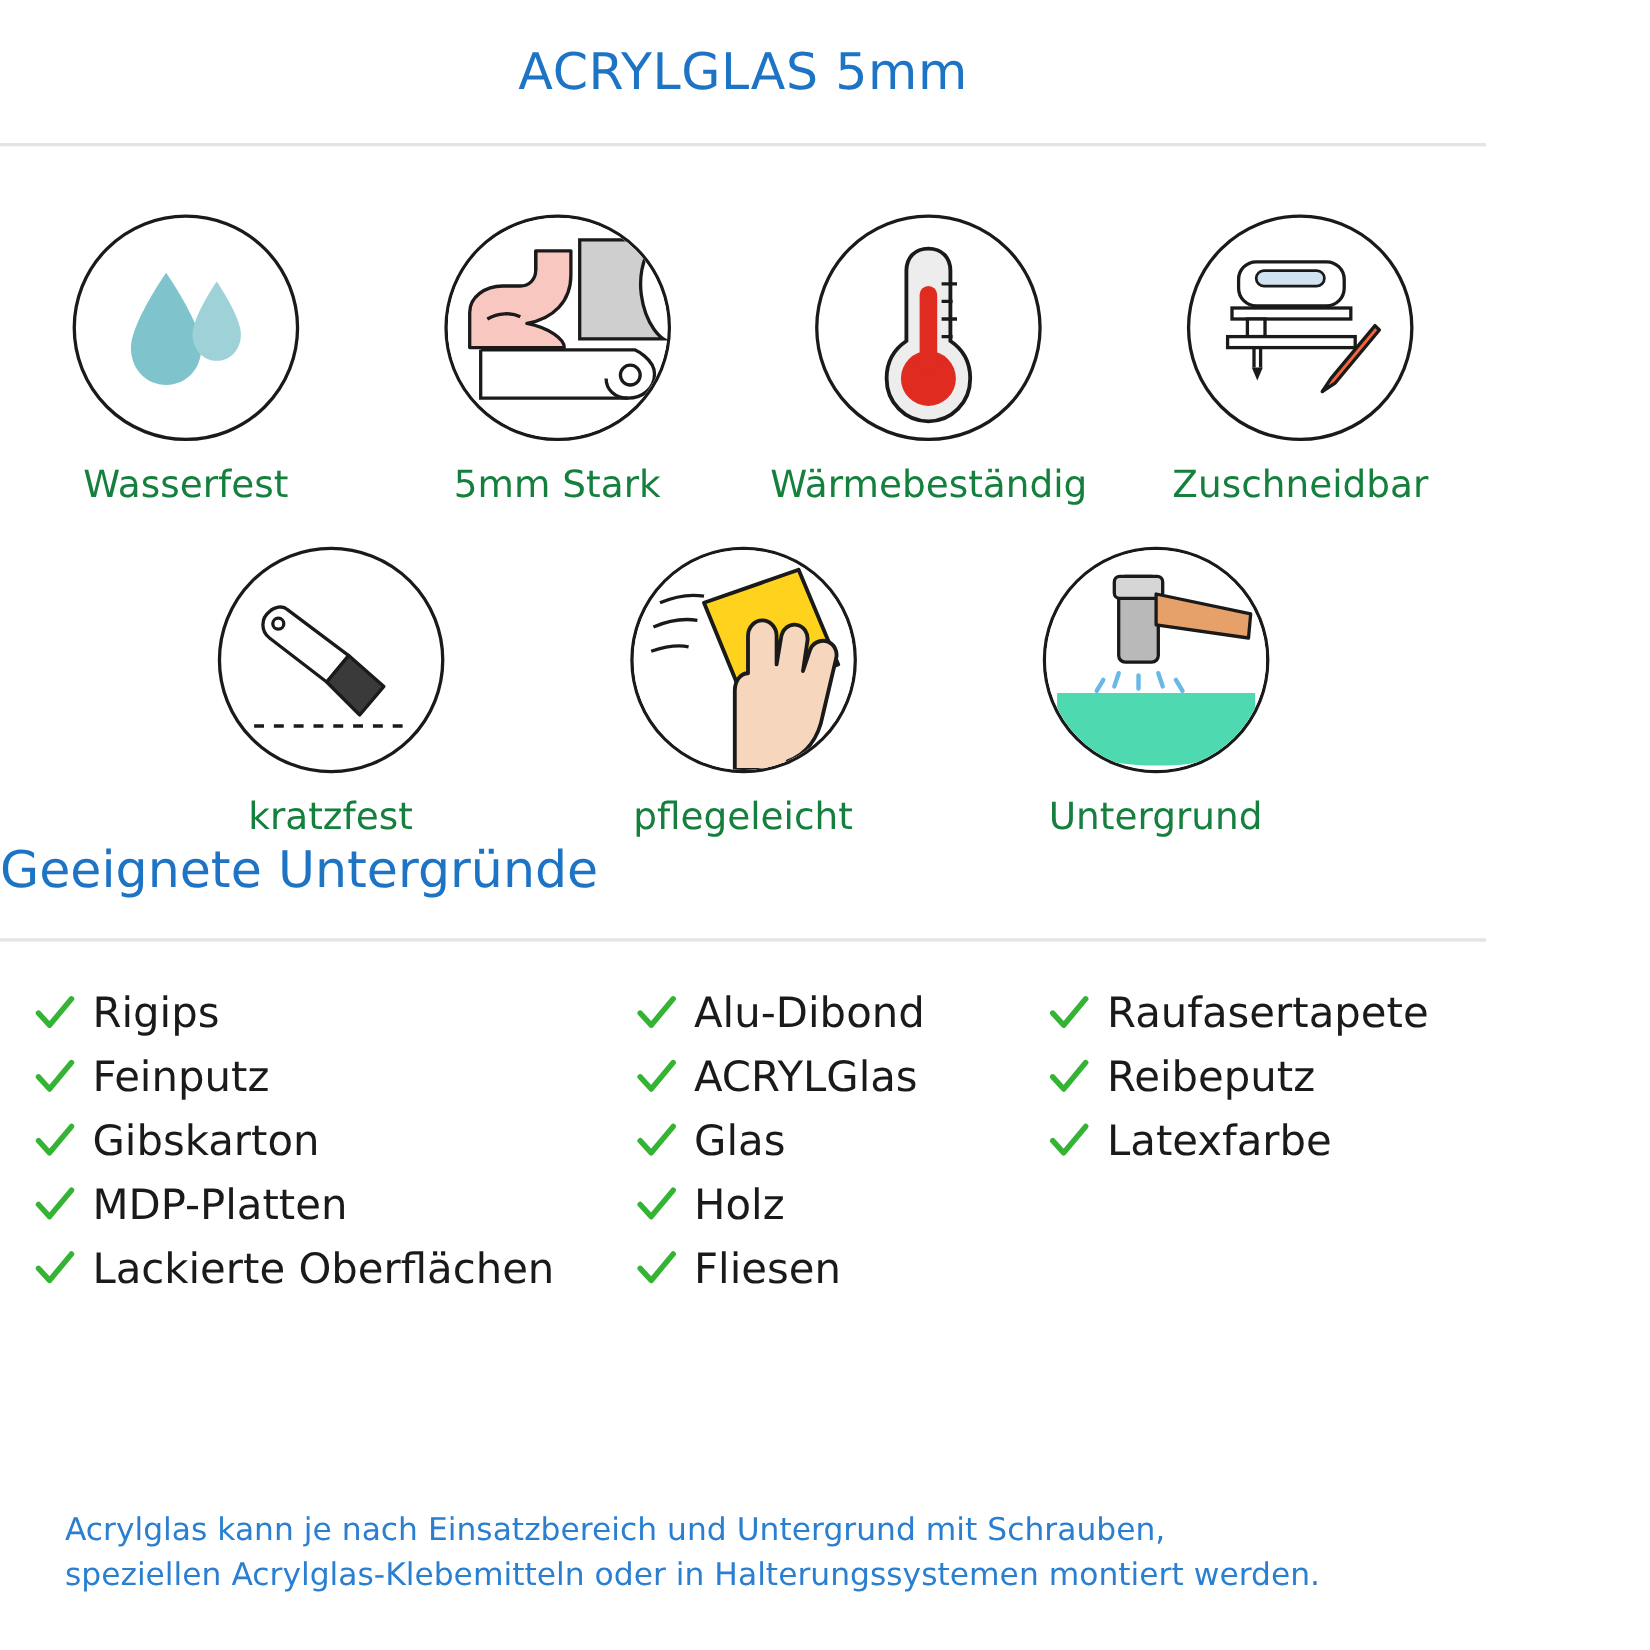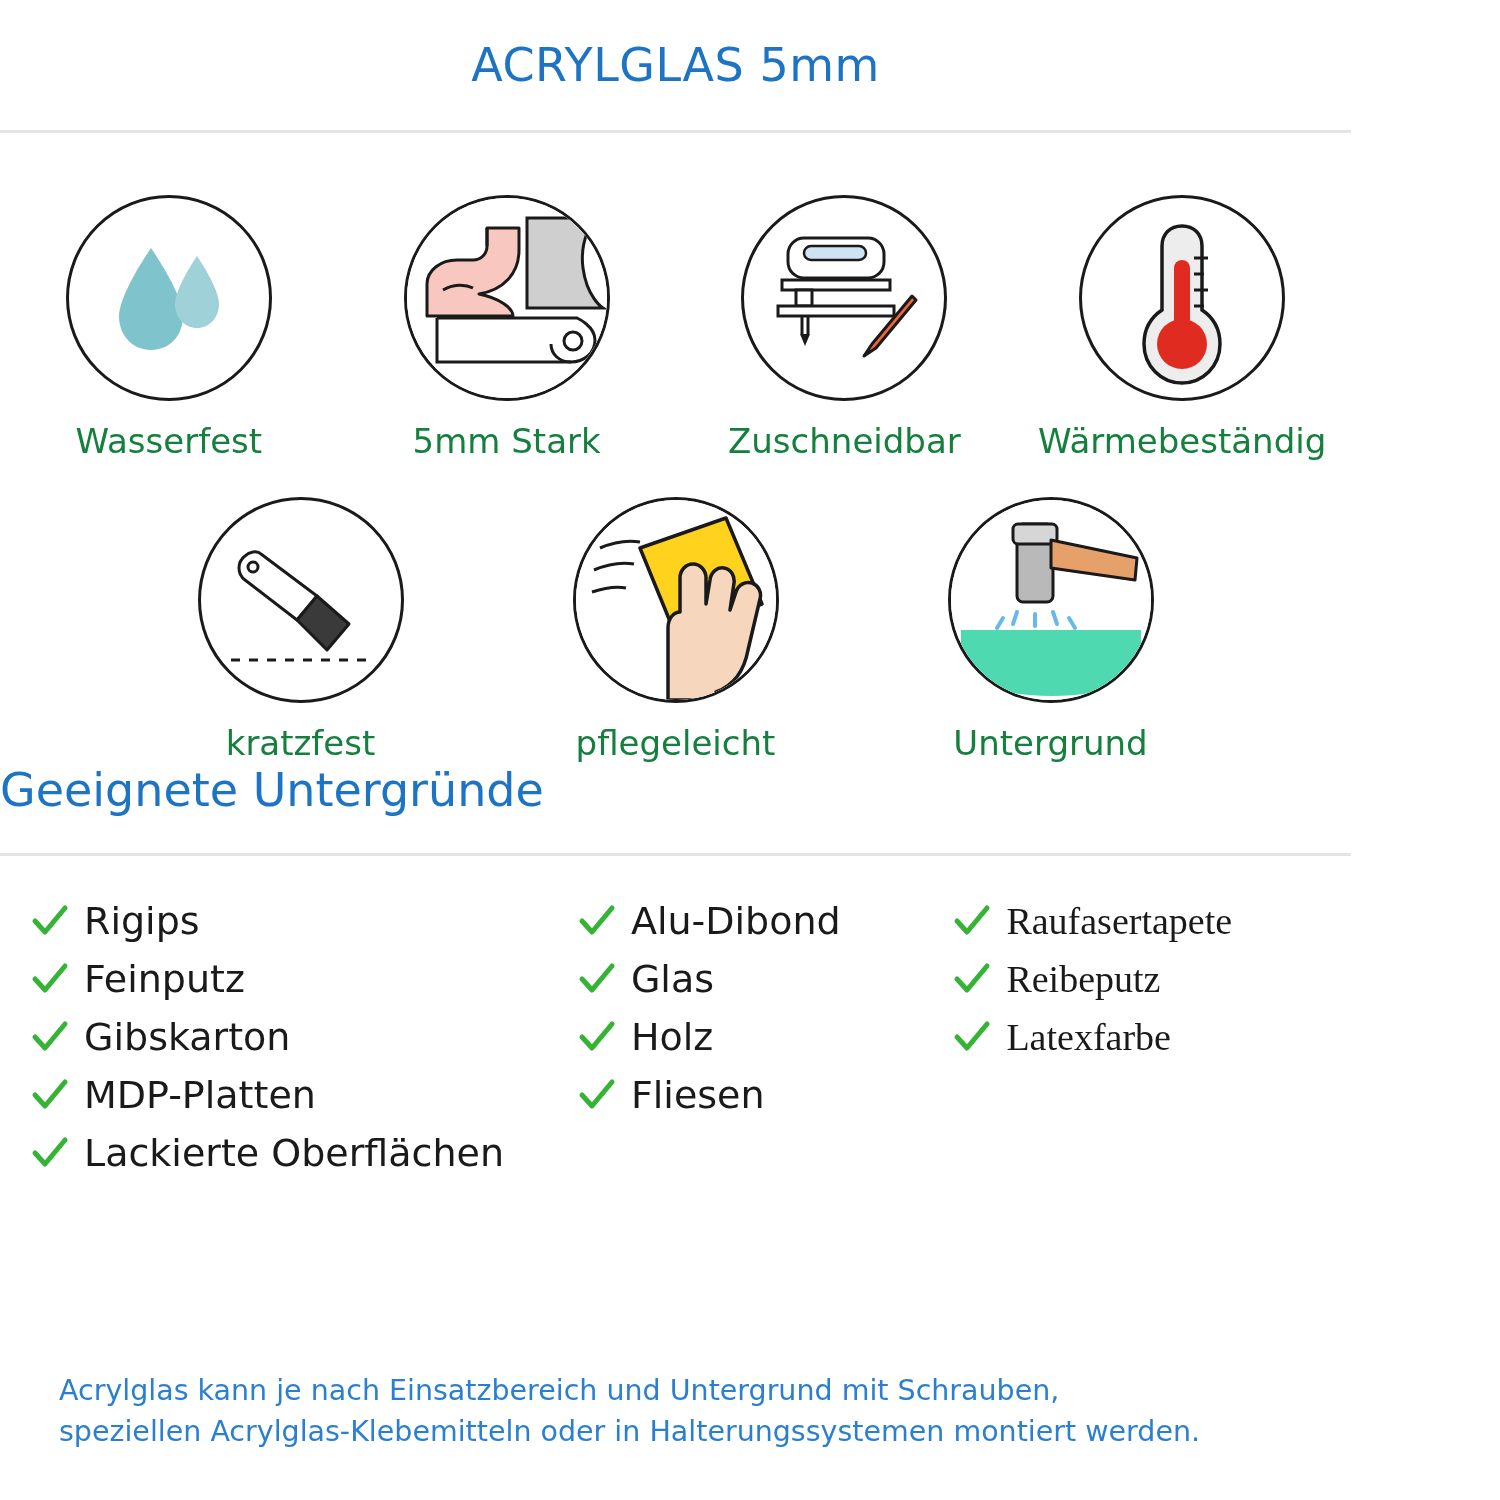--- a/index.html
+++ b/index.html
@@ -90,21 +90,21 @@
   
   .substrates {
     display: flex;
     padding: 36px 30px 0 30px;
     justify-content: flex-start;
     gap: 24px;
   }
   .sub-col { }
   .sub-col.col-1 { width: 610px; }
   .sub-col.col-2 { width: 410px; }
-  .sub-col.col-3 { width: 430px; font-family: Liberation Serif, serif; }
+  .sub-col.col-3 { width: 430px; }
   .sub-item {
     display: flex;
     align-items: center;
     height: 58px;
   }
   .check {
     width: 40px;
     height: 40px;
     margin-right: 14px;
     flex: 0 0 auto;
@@ -165,51 +165,51 @@
             <path d="M80 30 L80 48" stroke="#1a1a1a" stroke-width="3" fill="none"></path>
             <path d="M36 92 C46 86 58 86 66 90" stroke="#1a1a1a" stroke-width="3" fill="none"></path>
           </svg>
         </div>
         <div class="feature-label">5mm Stark</div>
       </div>
 
       <div class="feature">
         <div class="circle">
           <svg width="200" height="200" viewBox="0 0 200 200">
+            <path d="M100 28 C88 28 80 36 80 48 L80 112 C68 120 62 132 62 146 C62 168 79 185 100 185 C121 185 138 168 138 146 C138 132 132 120 120 112 L120 48 C120 36 112 28 100 28 Z" fill="#ededed" stroke="#1a1a1a" stroke-width="3.5"></path>
+            <circle cx="100" cy="146" r="25" fill="#e02b20"></circle>
+            <rect x="92" y="62" width="16" height="78" rx="8" fill="#e02b20"></rect>
+            <line x1="112" y1="60" x2="126" y2="60" stroke="#1a1a1a" stroke-width="3"></line>
+            <line x1="112" y1="76" x2="122" y2="76" stroke="#1a1a1a" stroke-width="3"></line>
+            <line x1="112" y1="92" x2="126" y2="92" stroke="#1a1a1a" stroke-width="3"></line>
+            <line x1="112" y1="108" x2="122" y2="108" stroke="#1a1a1a" stroke-width="3"></line>
+          </svg>
+        </div>
+        <div class="feature-label">Wärmebeständig</div>
+      </div>
+
+      <div class="feature">
+        <div class="circle">
+          <svg width="200" height="200" viewBox="0 0 200 200">
 
             <rect x="44" y="40" width="96" height="40" rx="16" fill="#ffffff" stroke="#1a1a1a" stroke-width="3"></rect>
             <rect x="60" y="48" width="62" height="14" rx="7" fill="#cfe3f2" stroke="#1a1a1a" stroke-width="2.5"></rect>
             <rect x="38" y="82" width="108" height="10" fill="#ffffff" stroke="#1a1a1a" stroke-width="3"></rect>
             <rect x="52" y="92" width="16" height="16" fill="#ffffff" stroke="#1a1a1a" stroke-width="3"></rect>
             <rect x="34" y="108" width="116" height="10" fill="#ffffff" stroke="#1a1a1a" stroke-width="3"></rect>
             <path d="M58 118 L58 136 M64 118 L64 136" stroke="#1a1a1a" stroke-width="3"></path>
             <path d="M56 136 L66 136 L61 148 Z" fill="#1a1a1a"></path>
 
             <path d="M168 98 L128 146 L120 158 L132 150 L172 102 Z" fill="#f2663a" stroke="#1a1a1a" stroke-width="3" stroke-linejoin="round"></path>
             <path d="M120 158 L126 152" stroke="#1a1a1a" stroke-width="3"></path>
           </svg>
         </div>
         <div class="feature-label">Zuschneidbar</div>
       </div>
 
-      <div class="feature">
-        <div class="circle">
-          <svg width="200" height="200" viewBox="0 0 200 200">
-            <path d="M100 28 C88 28 80 36 80 48 L80 112 C68 120 62 132 62 146 C62 168 79 185 100 185 C121 185 138 168 138 146 C138 132 132 120 120 112 L120 48 C120 36 112 28 100 28 Z" fill="#ededed" stroke="#1a1a1a" stroke-width="3.5"></path>
-            <circle cx="100" cy="146" r="25" fill="#e02b20"></circle>
-            <rect x="92" y="62" width="16" height="78" rx="8" fill="#e02b20"></rect>
-            <line x1="112" y1="60" x2="126" y2="60" stroke="#1a1a1a" stroke-width="3"></line>
-            <line x1="112" y1="76" x2="122" y2="76" stroke="#1a1a1a" stroke-width="3"></line>
-            <line x1="112" y1="92" x2="126" y2="92" stroke="#1a1a1a" stroke-width="3"></line>
-            <line x1="112" y1="108" x2="122" y2="108" stroke="#1a1a1a" stroke-width="3"></line>
-          </svg>
-        </div>
-        <div class="feature-label">Wärmebeständig</div>
-      </div>
-
     </div>
 
     <div class="feature-row row-2">
 
       <div class="feature">
         <div class="circle">
           <svg width="200" height="200" viewBox="0 0 200 200">
 
             <path d="M44 56 C36 62 36 74 44 80 L96 120 L116 96 L60 54 C56 50 48 52 44 56 Z" fill="#ffffff" stroke="#1a1a1a" stroke-width="3" stroke-linejoin="round"></path>
             <circle cx="52" cy="67" r="5" fill="#ffffff" stroke="#1a1a1a" stroke-width="3"></circle>
@@ -310,20 +310,26 @@
       <div class="sub-item">
         <svg class="check" viewBox="0 0 40 40">
             <path d="M5 20 L15 31 L35 7" fill="none" stroke="#35b335" stroke-width="5" stroke-linecap="round" stroke-linejoin="round"></path>
           </svg>
         <span class="sub-label">Alu-Dibond</span>
       </div>
       <div class="sub-item">
         <svg class="check" viewBox="0 0 40 40">
             <path d="M5 20 L15 31 L35 7" fill="none" stroke="#35b335" stroke-width="5" stroke-linecap="round" stroke-linejoin="round"></path>
           </svg>
+        <span class="sub-label">ACRYLGlas</span>
+      </div>
+      <div class="sub-item">
+        <svg class="check" viewBox="0 0 40 40">
+            <path d="M5 20 L15 31 L35 7" fill="none" stroke="#35b335" stroke-width="5" stroke-linecap="round" stroke-linejoin="round"></path>
+          </svg>
         <span class="sub-label">Glas</span>
       </div>
       <div class="sub-item">
         <svg class="check" viewBox="0 0 40 40">
             <path d="M5 20 L15 31 L35 7" fill="none" stroke="#35b335" stroke-width="5" stroke-linecap="round" stroke-linejoin="round"></path>
           </svg>
         <span class="sub-label">Holz</span>
       </div>
       <div class="sub-item">
         <svg class="check" viewBox="0 0 40 40">

